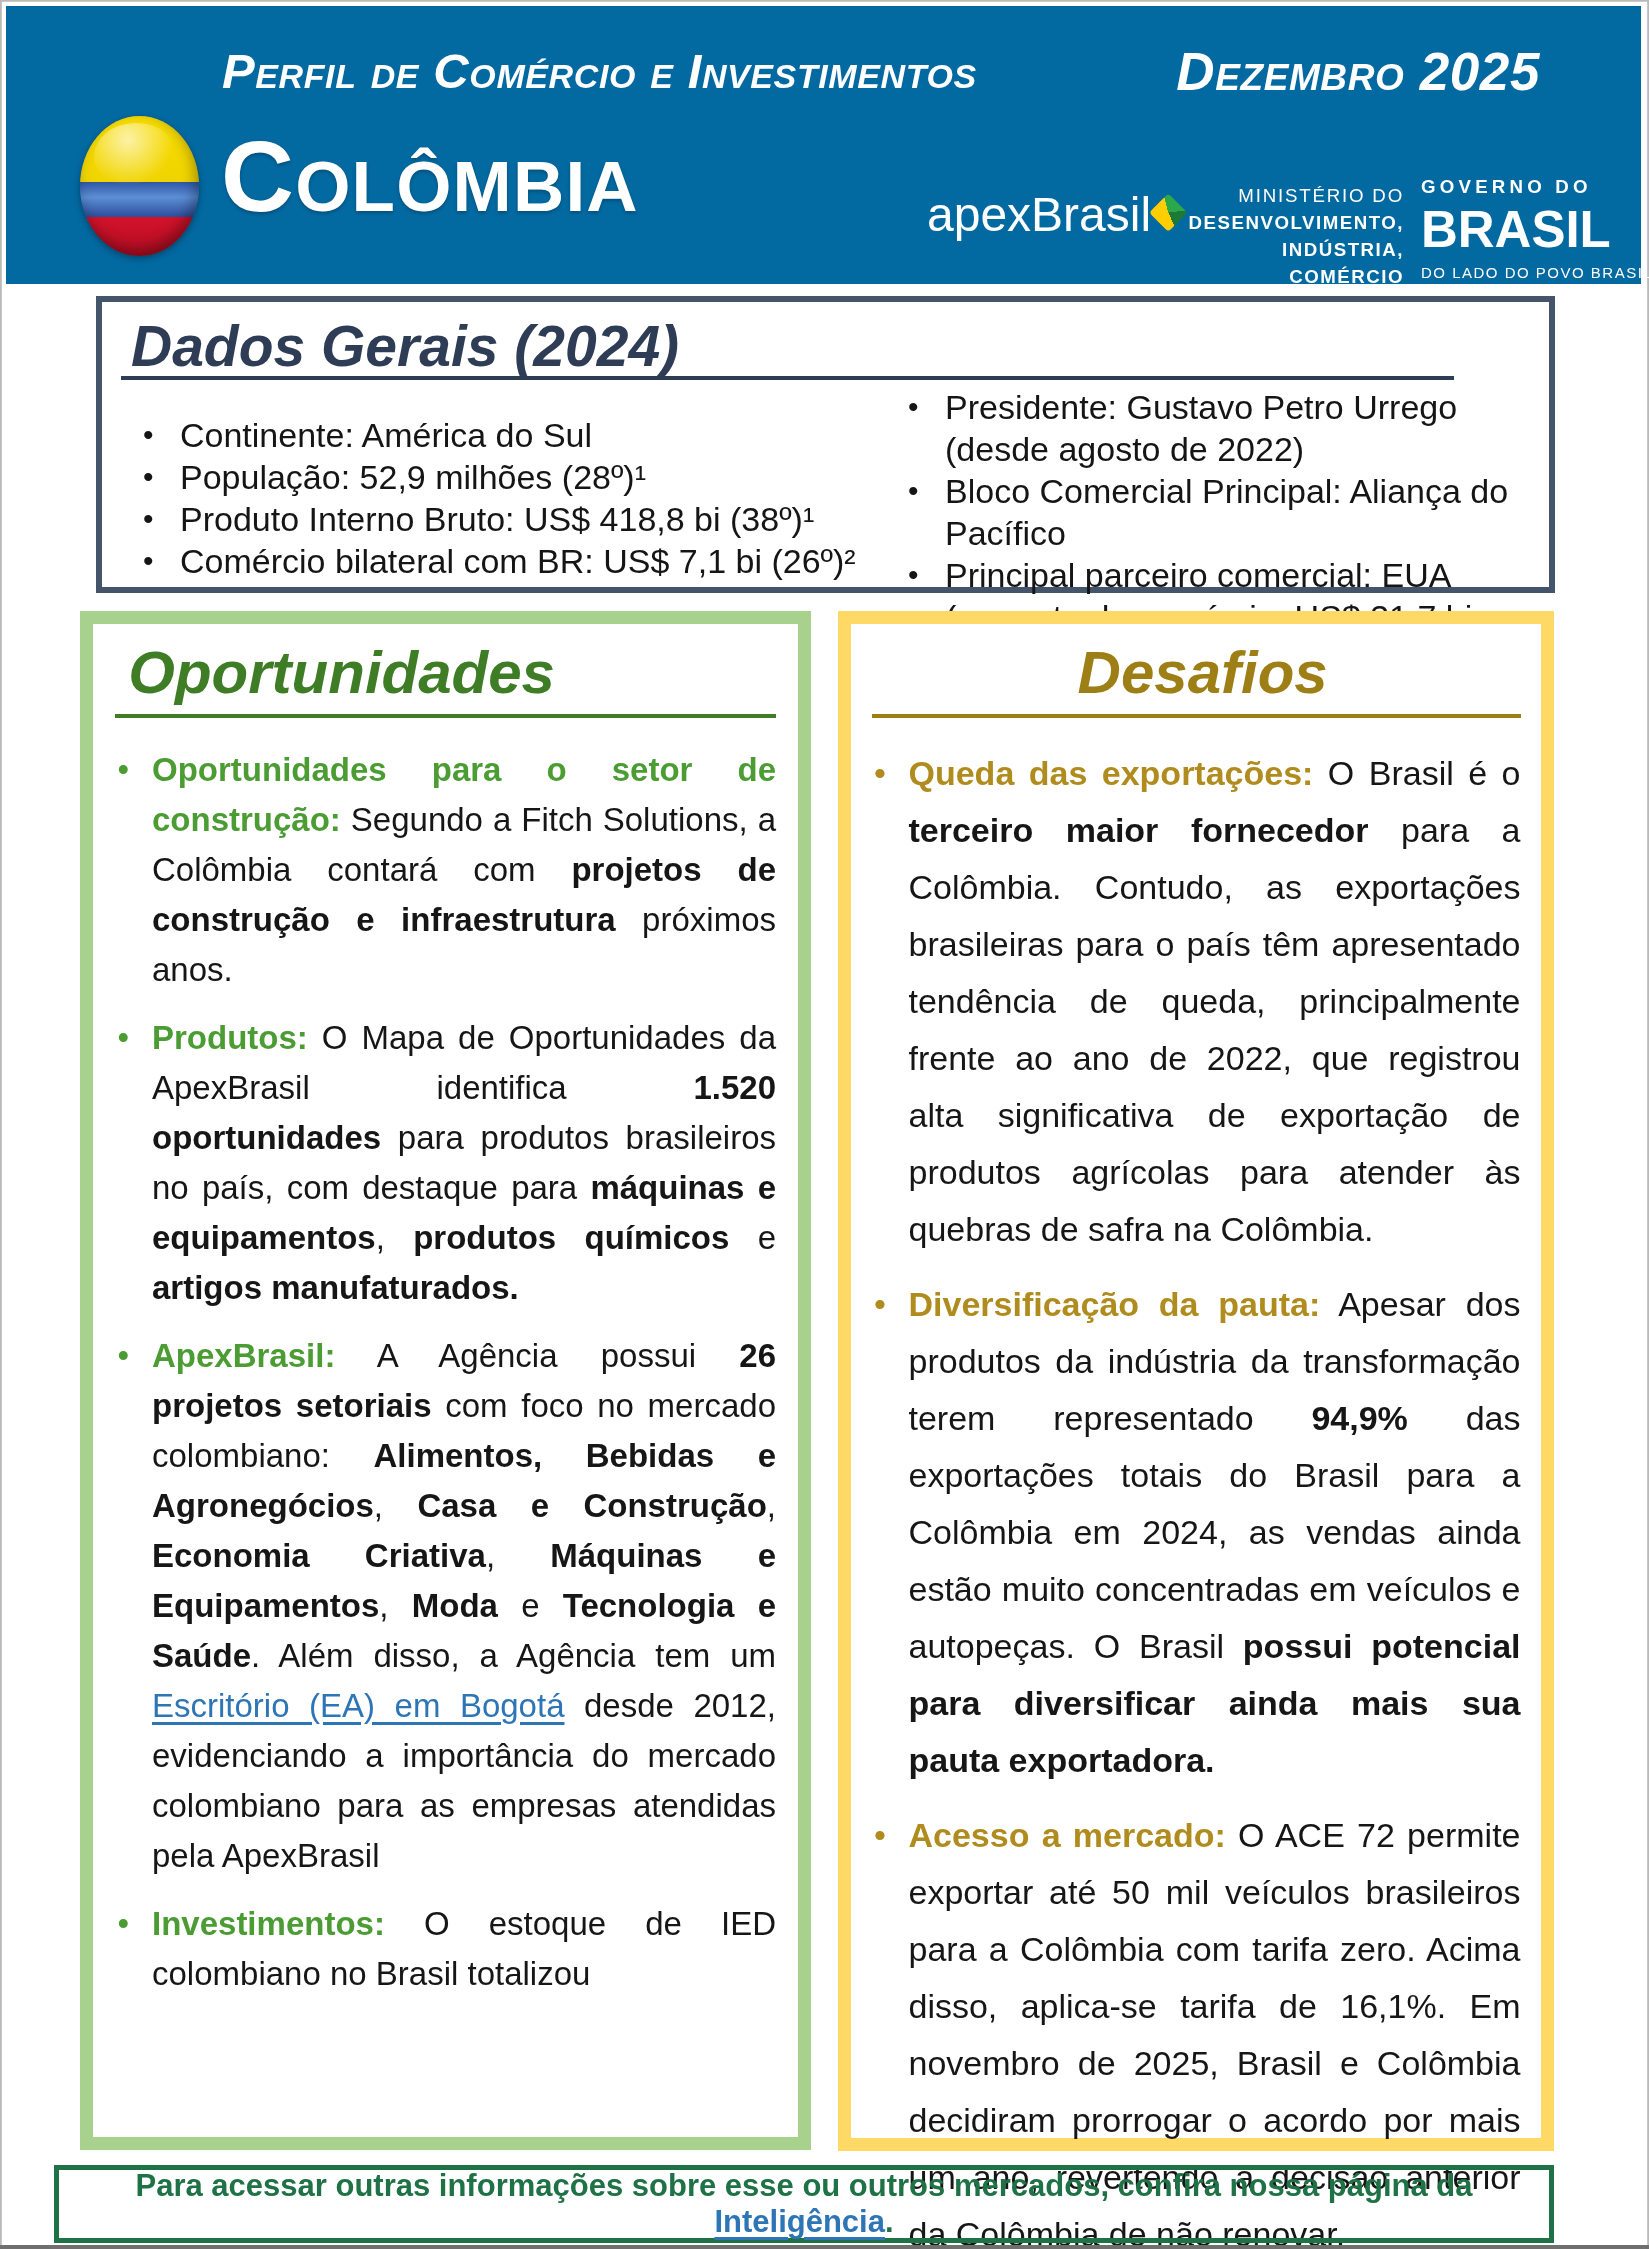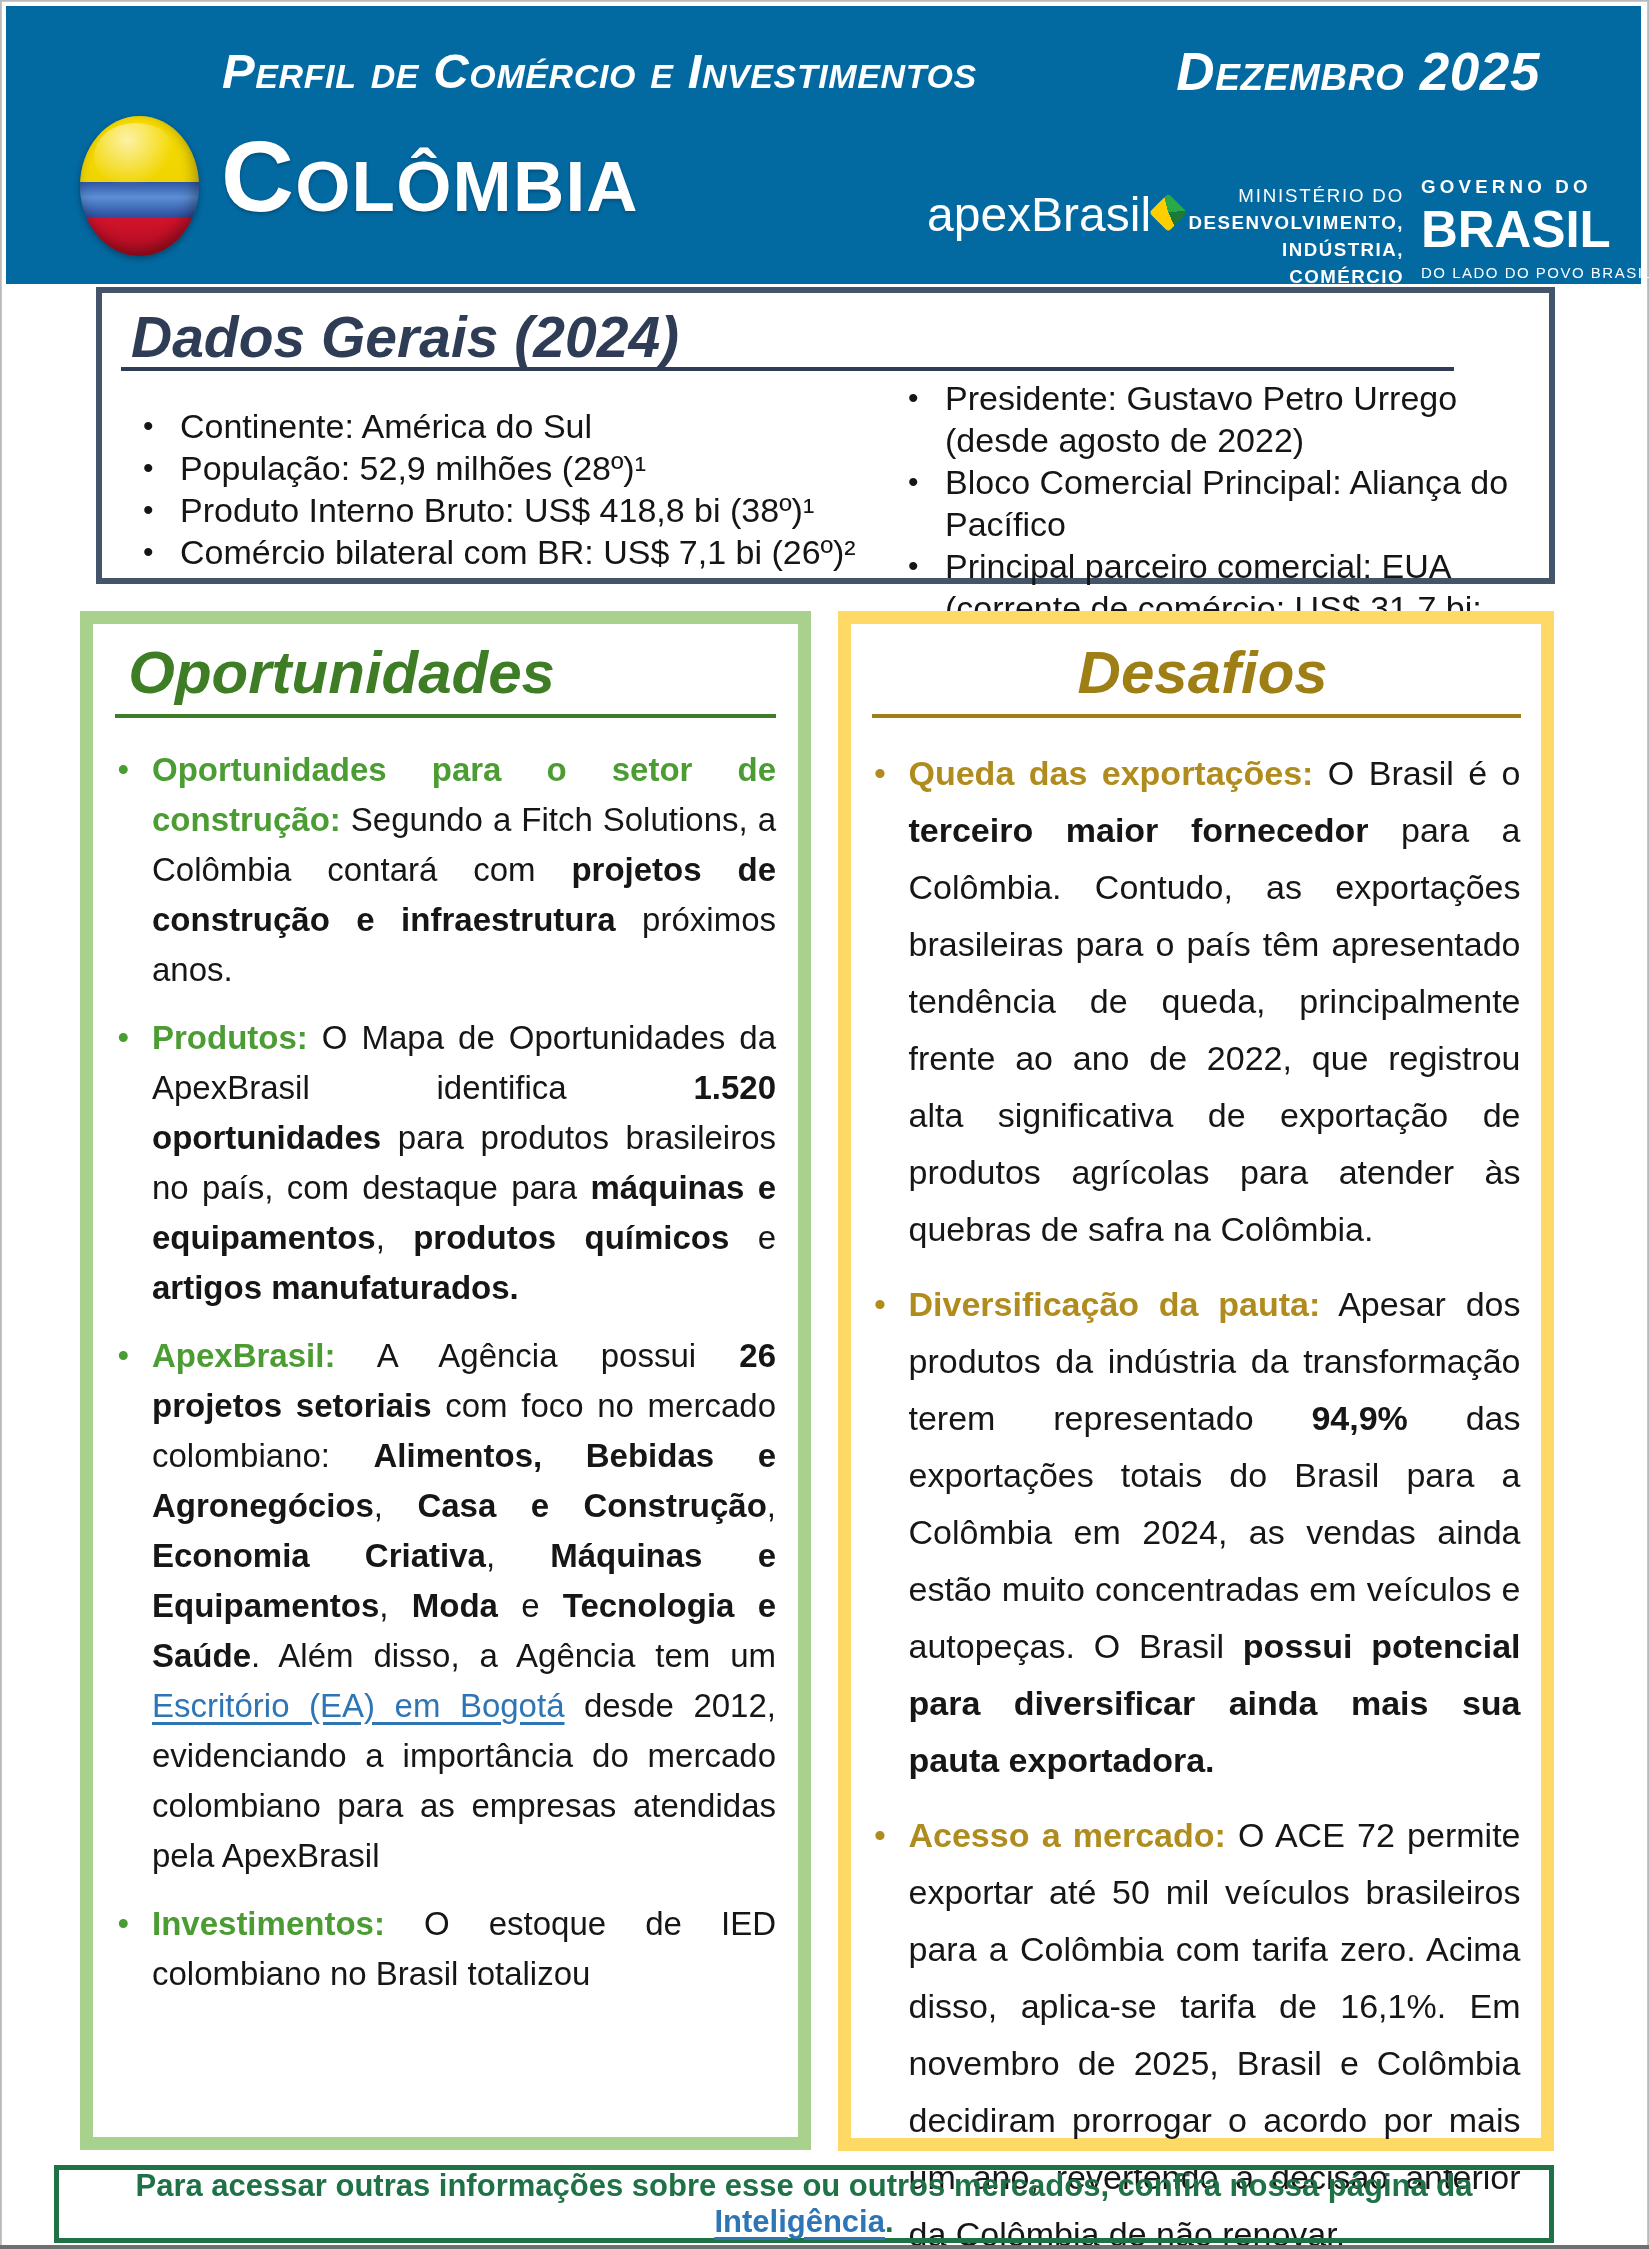--- a/index.html
+++ b/index.html
@@ -67,21 +67,21 @@
   .logo-ministry .m1{ font-weight:normal; letter-spacing:1.8px;text-align:right; }
   .logo-gov{
     position:absolute; left:1415px; top:170px; width:193px; color:#fff;
   }
   .logo-gov .g1{ font-size:18.7px; letter-spacing:4.2px; font-weight:bold; }
   .logo-gov .g2{ font-size:52px; font-weight:bold; letter-spacing:0px; transform:scaleX(.98); transform-origin:left; margin-top:1.2px; }
   .logo-gov .g3{ font-size:15px; letter-spacing:1.5px; margin-top:4.8px; white-space:nowrap; }
 
   
   .dados{
-    position:absolute; left:96px; top:287px; width:1459px; height:297px;
+    position:absolute; left:96px; top:296px; width:1459px; height:297px;
     border:6px solid #44546A; background:#fff;
   }
   .dados h2{
     position:absolute; left:29px; top:11px;
     font-size:57px; font-style:italic; font-weight:bold; color:#2E3D55;
   }
   .dados .rule{
     position:absolute; left:19px; top:74px; width:1333px; height:3.6px; background:#2E3D55;
   }
   .dados ul{ list-style:none; position:absolute; color:#151515; }

